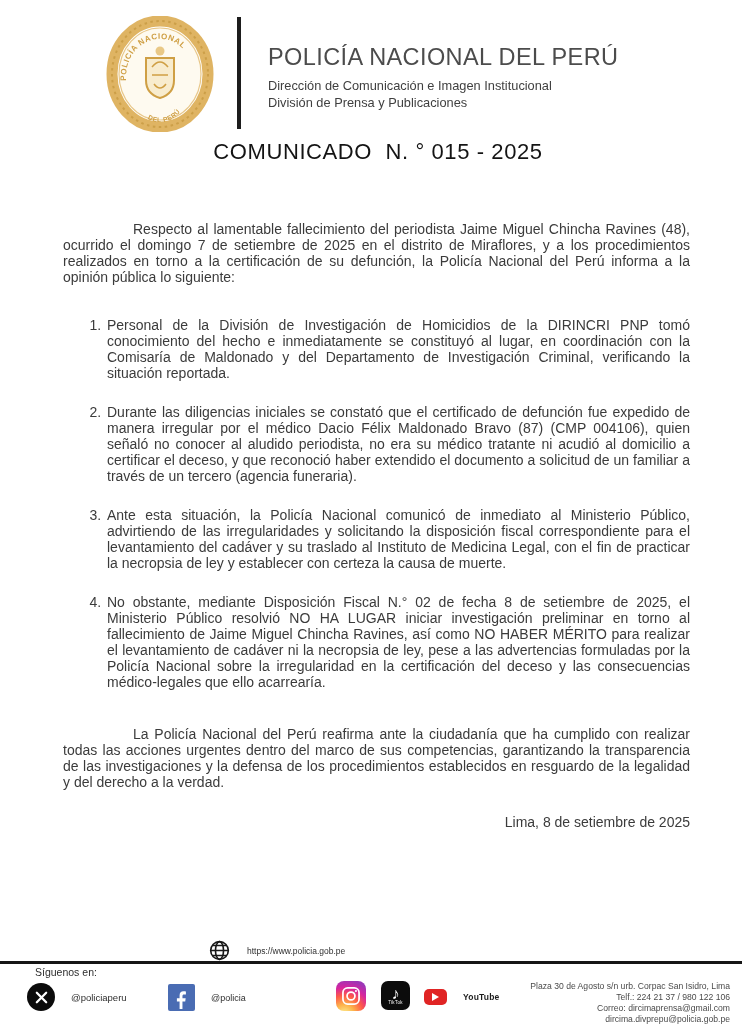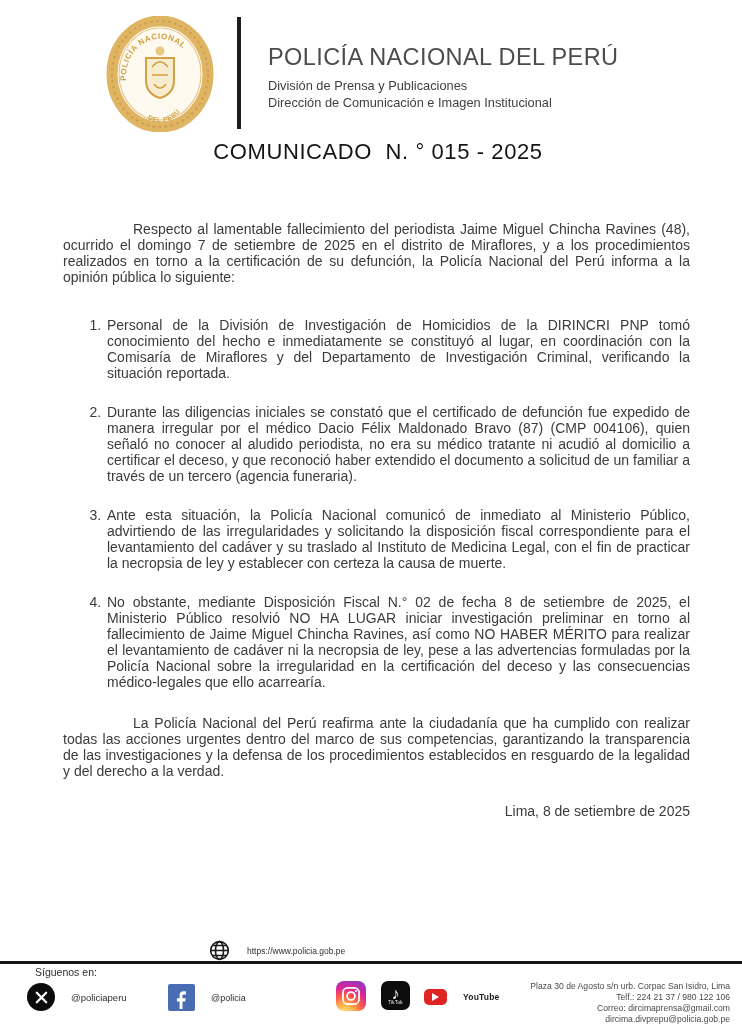--- a/index.html
+++ b/index.html
@@ -29,21 +29,21 @@
   .content{
     position:absolute;left:63px;top:186px;width:627px;
     font-size:14px;line-height:16px;color:#3b3b3b;
     text-align:justify;
   }
   .content p{margin:0;}
   p.intro{text-indent:70px;margin-bottom:32px;margin-top:35px;}
   ol.points{margin:0 0 8px 0;padding:0 0 0 42px;}
   ol.points li{margin-bottom:23px;padding-left:2px;}
   ol.points li:last-child{margin-bottom:0;}
-  p.closing{text-indent:70px;margin-top:25px;}
+  p.closing{text-indent:70px;margin-top:36px;}
   p.dateline{margin-top:24px;text-align:right;text-indent:0;}
   
   .footer-rule{position:absolute;left:0;top:961px;width:742px;height:3px;background:#161616;}
   .follow-label{position:absolute;left:35px;top:966px;font-size:10.5px;color:#2d2d2d;}
   .social{position:absolute;display:flex;align-items:center;gap:16px;}
   .social .handle{color:#2f2f2f;}
   .social-x{left:27px;top:983px;}
   .social-x .handle{font-size:9.5px;}
   .social-fb{left:139px;top:984px;padding-left:29px;}
   .social-fb .handle{font-size:9px;}
@@ -100,30 +100,30 @@
     </text>
     <path d="M 42 42 h 28 v 22 q 0 14 -14 18 q -14 -4 -14 -18 z" fill="#f8ecce" stroke="#cf9f44" stroke-width="2"></path>
     <path d="M 48 51 q 8 -10 16 0 M 48 59 h 16 M 50 68 q 6 8 12 0" stroke="#cf9f44" stroke-width="1.5" fill="none"></path>
     <circle cx="56" cy="35" r="4.5" fill="#e9c886"></circle>
   </svg>
 
   <div class="vbar"></div>
 
   <div class="header-text">
     <div class="org-name">POLICÍA NACIONAL DEL PERÚ</div>
+    <div class="dept">Dirección de Comunicación e Imagen Institucional</div>
     <div class="dept">División de Prensa y Publicaciones</div>
-    <div class="dept">Dirección de Comunicación e Imagen Institucional</div>
   </div>
 
   <div class="doc-title">COMUNICADO  N. ° 015 - 2025</div>
 
   <div class="content">
     <p class="intro">Respecto al lamentable fallecimiento del periodista Jaime Miguel Chincha Ravines (48), ocurrido el domingo 7 de setiembre de 2025 en el distrito de Miraflores, y a los procedimientos realizados en torno a la certificación de su defunción, la Policía Nacional del Perú informa a la opinión pública lo siguiente:</p>
     <ol class="points">
-      <li>Personal de la División de Investigación de Homicidios de la DIRINCRI PNP tomó conocimiento del hecho e inmediatamente se constituyó al lugar, en coordinación con la Comisaría de Miraflores y del Departamento de Investigación Criminal, verificando la situación reportada.</li>
+      <li>Personal de la División de Investigación de Homicidios de la DIRINCRI PNP tomó conocimiento del hecho e inmediatamente se constituyó al lugar, en coordinación con la Comisaría de Maldonado y del Departamento de Investigación Criminal, verificando la situación reportada.</li>
       <li>Durante las diligencias iniciales se constató que el certificado de defunción fue expedido de manera irregular por el médico Dacio Félix Maldonado Bravo (87) (CMP 004106), quien señaló no conocer al aludido periodista, no era su médico tratante ni acudió al domicilio a certificar el deceso, y que reconoció haber extendido el documento a solicitud de un familiar a través de un tercero (agencia funeraria).</li>
       <li>Ante esta situación, la Policía Nacional comunicó de inmediato al Ministerio Público, advirtiendo de las irregularidades y solicitando la disposición fiscal correspondiente para el levantamiento del cadáver y su traslado al Instituto de Medicina Legal, con el fin de practicar la necropsia de ley y establecer con certeza la causa de muerte.</li>
       <li>No obstante, mediante Disposición Fiscal N.° 02 de fecha 8 de setiembre de 2025, el Ministerio Público resolvió NO HA LUGAR iniciar investigación preliminar en torno al fallecimiento de Jaime Miguel Chincha Ravines, así como NO HABER MÉRITO para realizar el levantamiento de cadáver ni la necropsia de ley, pese a las advertencias formuladas por la Policía Nacional sobre la irregularidad en la certificación del deceso y las consecuencias médico-legales que ello acarrearía.</li>
     </ol>
     <p class="closing">La Policía Nacional del Perú reafirma ante la ciudadanía que ha cumplido con realizar todas las acciones urgentes dentro del marco de sus competencias, garantizando la transparencia de las investigaciones y la defensa de los procedimientos establecidos en resguardo de la legalidad y del derecho a la verdad.</p>
     <p class="dateline">Lima, 8 de setiembre de 2025</p>
   </div>
 
   <div class="footer-rule"></div>
   <div class="follow-label">Síguenos en:</div>

